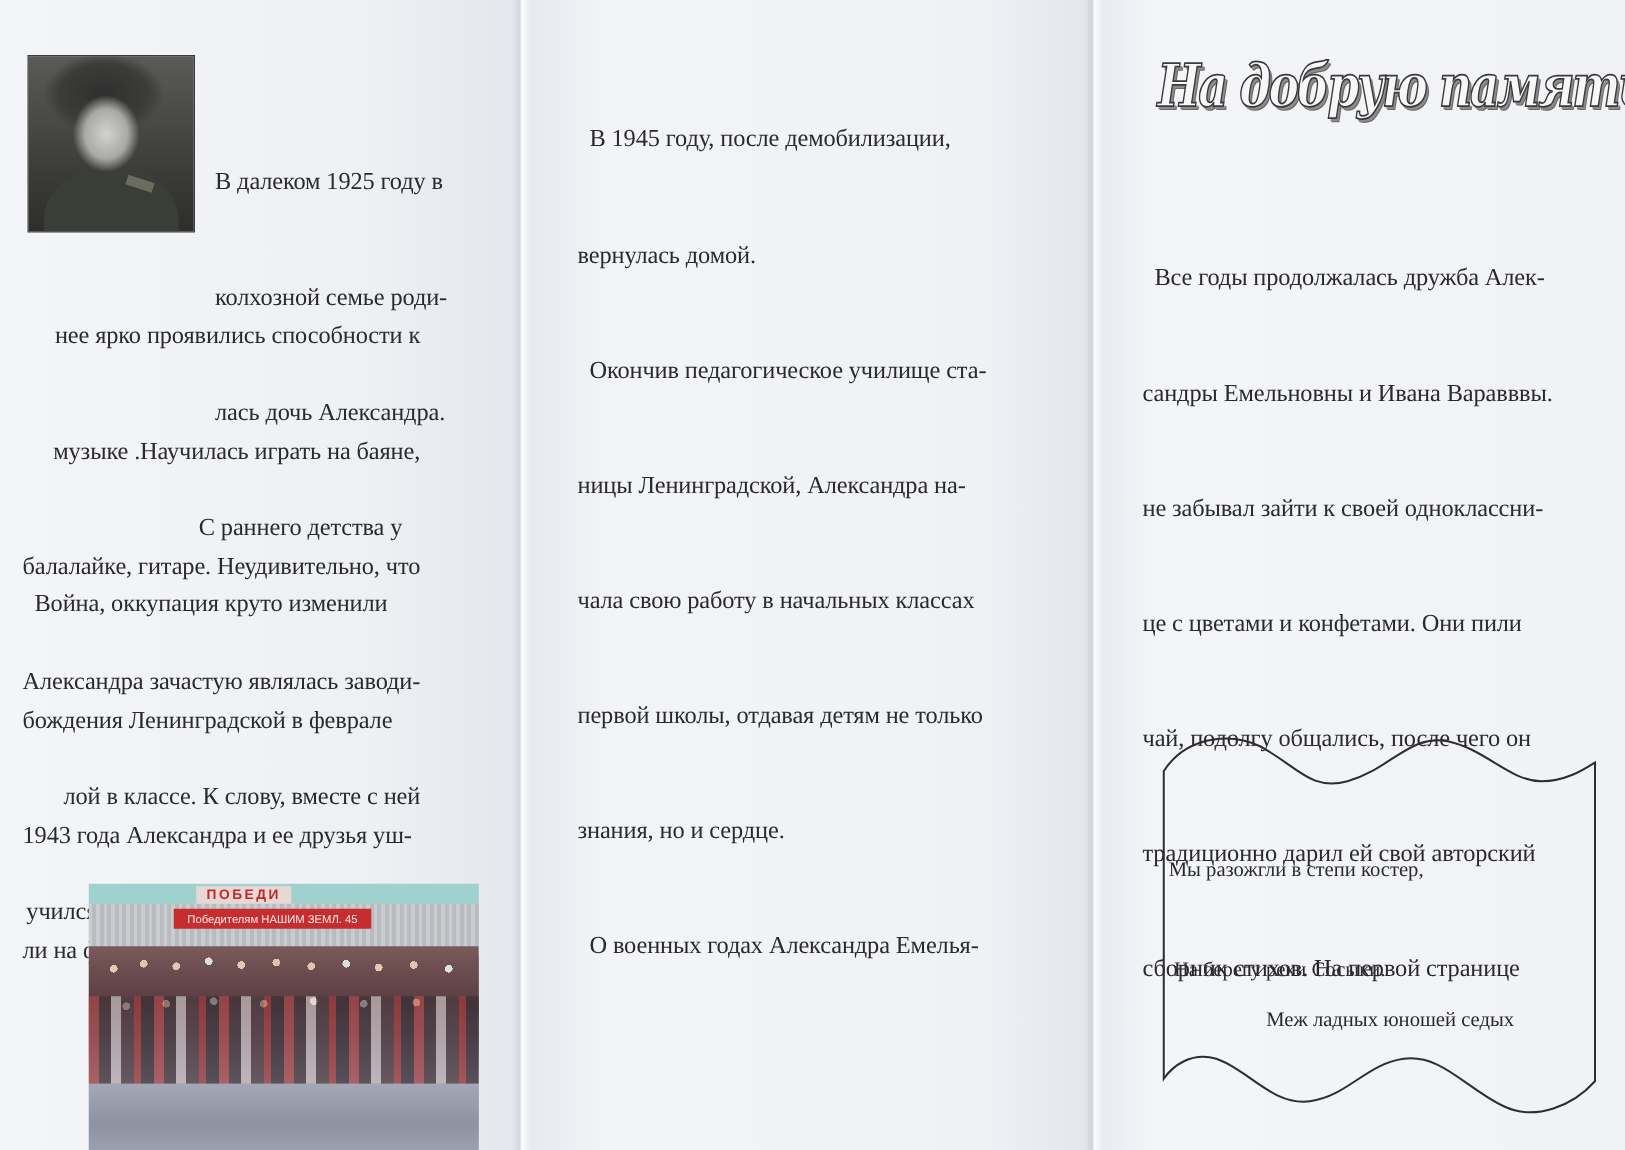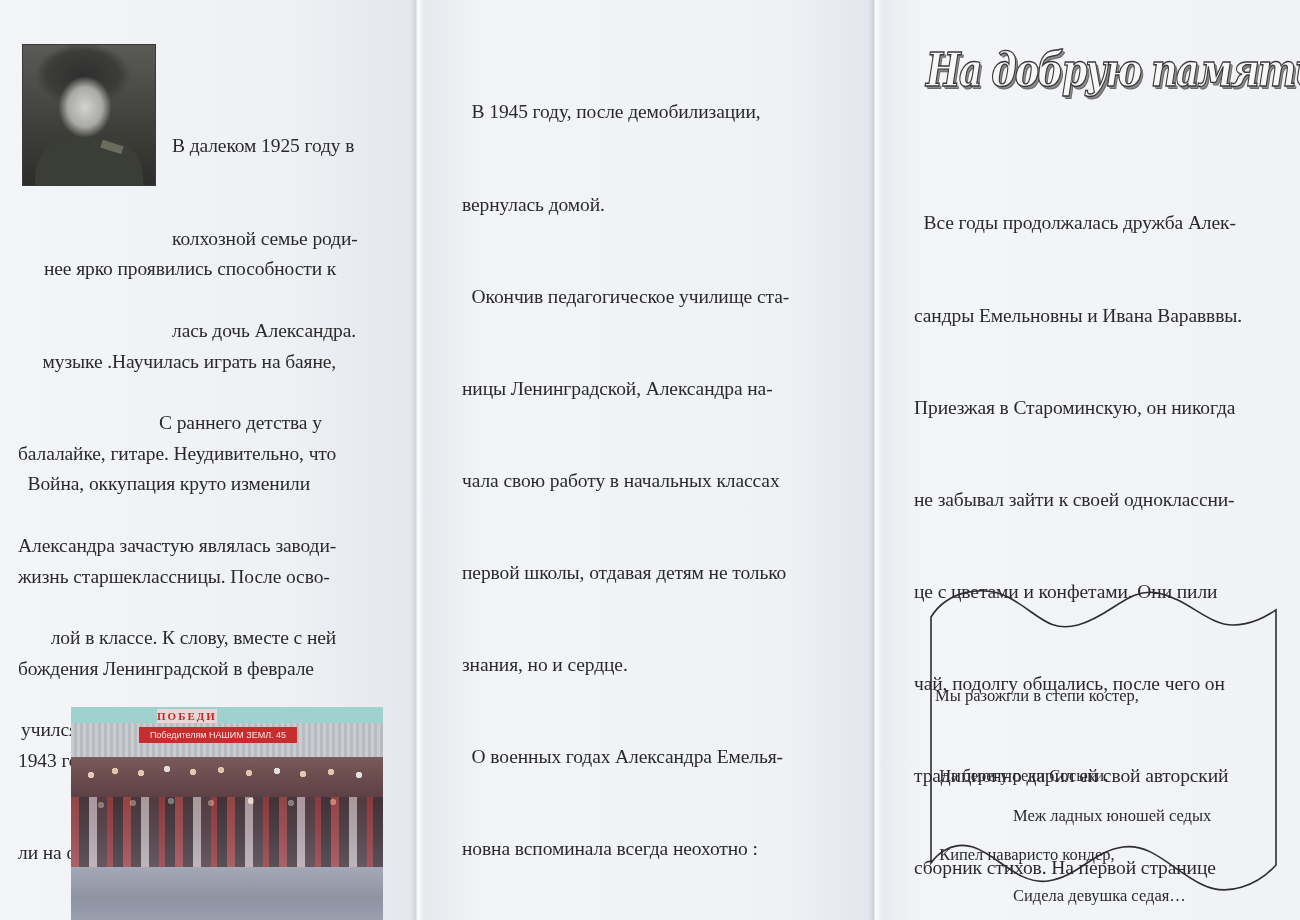--- a/index.html
+++ b/index.html
@@ -31,21 +31,21 @@
   #portrait .shoulders { position:absolute; left:12px; bottom:0; width:108px; height:48px; background:#3b3d37; border-radius:40px 40px 0 0; }
   #portrait .collar { position:absolute; left:78px; bottom:34px; width:22px; height:8px; background:#6a6c5e; transform:rotate(18deg); }
 
   
   #group-photo {
     position:absolute; left:71px; top:707px; width:312px; height:213px; overflow:hidden;
     background:linear-gradient(180deg,#cdd3d6 0%,#c5cbcf 25%,#6d6a6c 28%,#5a4c4e 45%,#6b5a5c 62%,#9ea3ad 70%,#a9aebb 100%);
   }
   #group-photo .roof { position:absolute; left:0; top:0; width:100%; height:16px; background:#9fd2cf; }
   #group-photo .wall { position:absolute; left:0; top:16px; width:100%; height:42px; background:repeating-linear-gradient(90deg,#c9cdd0 0 3px,#b8bcc0 3px 6px); }
-  #group-photo .sign-top { position:absolute; left:86px; top:2px; width:60px; height:14px; background:#e6d9d5; color:#c0282b; font-family:Liberation Serif, serif; font-size:11px; font-weight:bold; text-align:center; line-height:14px; letter-spacing:2px; }
+  #group-photo .sign-top { position:absolute; left:86px; top:2px; width:76px; height:14px; background:#e6d9d5; color:#c0282b; font-family:Liberation Sans, sans-serif; font-size:11px; font-weight:bold; text-align:center; line-height:14px; letter-spacing:2px; }
   #group-photo .banner { position:absolute; left:68px; top:20px; width:158px; height:16px; background:#c62d2f; color:#f4eaea; font-family:"Liberation Sans",sans-serif; font-size:9px; line-height:16px; text-align:center; white-space:nowrap; }
   #group-photo .crowd { position:absolute; left:0; top:50px; width:100%; height:110px;
     background:
       radial-gradient(circle 5px at 20px 18px,#e8c8b4 60%,transparent 62%),
       radial-gradient(circle 5px at 44px 14px,#e3c3ae 60%,transparent 62%),
       radial-gradient(circle 5px at 70px 16px,#e5c5b0 60%,transparent 62%),
       radial-gradient(circle 5px at 96px 12px,#ddd 60%,transparent 62%),
       radial-gradient(circle 5px at 122px 15px,#e6c6b2 60%,transparent 62%),
       radial-gradient(circle 5px at 150px 13px,#e1c1ac 60%,transparent 62%),
       radial-gradient(circle 5px at 178px 16px,#e4c4af 60%,transparent 62%),
@@ -105,21 +105,20 @@
   <span class="line">нее ярко проявились способности к</span>
   <span class="line">музыке .Научилась играть на баяне,</span>
   <span class="line">балалайке, гитаре. Неудивительно, что</span>
   <span class="line">Александра зачастую являлась заводи-</span>
   <span class="line">лой в классе. К слову, вместе с ней</span>
   <span class="line">учился будущий поэт и писатель Иван</span>
   <span class="line">Варавва.</span>
 </div>
 <div class="para" style="left:18px; top:408px;">
   <span class="line">  Война, оккупация круто изменили</span>
-  <span class="line">жизнь старшеклассницы. После осво-</span>
   <span class="line">бождения Ленинградской в феврале</span>
   <span class="line">1943 года Александра и ее друзья уш-</span>
   <span class="line">ли на фронт. Там она попала в зенит-</span>
   
   
   
   
   
 </div>
 
@@ -134,21 +133,20 @@
 
 <div class="para" style="left:462px; top:36px;">
   <span class="line">  В 1945 году, после демобилизации,</span>
   <span class="line">вернулась домой.</span>
   <span class="line">  Окончив педагогическое училище ста-</span>
   <span class="line">ницы Ленинградской, Александра на-</span>
   <span class="line">чала свою работу в начальных классах</span>
   <span class="line">первой школы, отдавая детям не только</span>
   <span class="line">знания, но и сердце.</span>
   <span class="line">  О военных годах Александра Емелья-</span>
-  <span class="line">новна вспоминала всегда неохотно :</span>
   
   
   
   
   
   
   
   
   
   
@@ -161,21 +159,20 @@
   
   
   
 </div>
 
 <div id="title">На добрую память...</div>
 
 <div class="para" style="left:914px; top:147px;">
   <span class="line">  Все годы продолжалась дружба Алек-</span>
   <span class="line">сандры Емельновны и Ивана Варавввы.</span>
-  <span class="line">Приезжая в Староминскую, он никогда</span>
   <span class="line">не забывал зайти к своей одноклассни-</span>
   <span class="line">це с цветами и конфетами. Они пили</span>
   <span class="line">чай, подолгу общались, после чего он</span>
   <span class="line">традиционно дарил ей свой авторский</span>
   <span class="line">сборник стихов. На первой странице</span>
   
   
   
   
   
@@ -186,21 +183,19 @@
   <svg width="350" height="335" viewBox="0 0 350 335">
     <path d="M3,32 C20,5 55,0 80,12 C110,28 120,48 150,40 C185,30 200,2 230,8 C260,14 280,40 305,40 C325,40 340,30 348,25
              L348,280
              C330,300 300,312 275,300 C245,286 225,258 195,262 C165,266 150,292 120,296 C90,300 70,270 45,262 C25,256 10,268 3,278 Z" fill="none" stroke="#2e2e2e" stroke-width="1.6"></path>
   </svg>
 </div>
 
 <div class="poem" style="left:935px; top:630px;">
   <span class="line" style="height:26.5px">Мы разожгли в степи костер,</span>
   <span class="line" style="height:26.5px"> На берегу реки Сосыки.</span>
-  <span class="line" style="height:26.5px"> Кипел наваристо кондер,</span>
   
 </div>
 <div class="poem" style="left:1013px; top:750px;">
   <span class="line" style="height:26.5px">Меж ладных юношей седых</span>
-  <span class="line" style="height:26.5px">Сидела девушка седая…</span>
   
   
 </div>
 
 </body></html>

